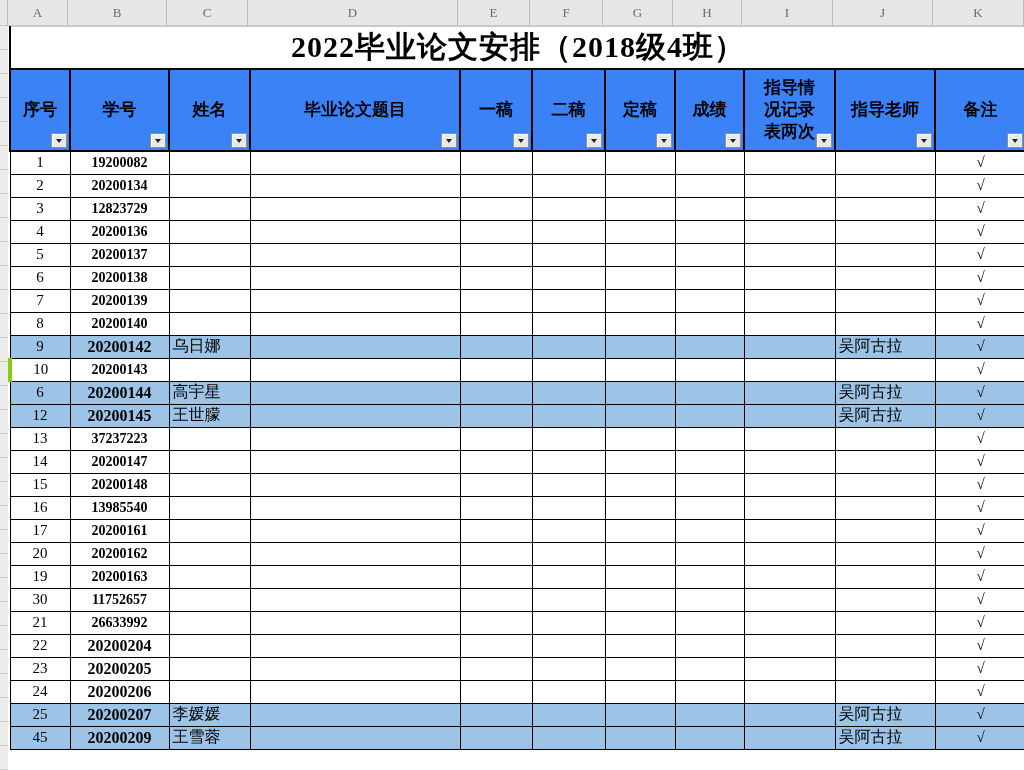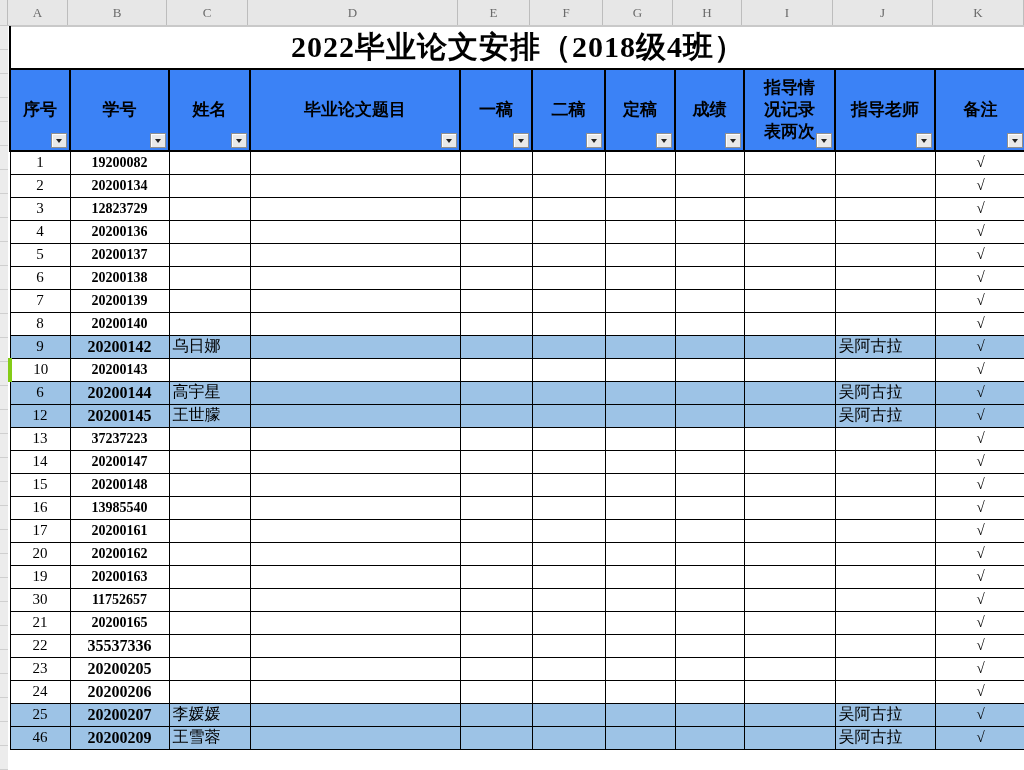--- a/index.html
+++ b/index.html
@@ -371,34 +371,34 @@
         <td class="c-first-draft"></td>
         <td class="c-second-draft"></td>
         <td class="c-final-draft"></td>
         <td class="c-grade"></td>
         <td class="c-guidance-record"></td>
         <td class="c-advisor"></td>
         <td class="c-remark">√</td>
       </tr>
       <tr>
         <td class="c-no">21</td>
-        <td class="c-student-id">20200165</td>
+        <td class="c-student-id">26633992</td>
         <td class="c-name"></td>
         <td class="c-thesis-title"></td>
         <td class="c-first-draft"></td>
         <td class="c-second-draft"></td>
         <td class="c-final-draft"></td>
         <td class="c-grade"></td>
         <td class="c-guidance-record"></td>
         <td class="c-advisor"></td>
         <td class="c-remark">√</td>
       </tr>
       <tr>
         <td class="c-no">22</td>
-        <td class="c-student-id small-id">35537336</td>
+        <td class="c-student-id small-id">20200204</td>
         <td class="c-name"></td>
         <td class="c-thesis-title"></td>
         <td class="c-first-draft"></td>
         <td class="c-second-draft"></td>
         <td class="c-final-draft"></td>
         <td class="c-grade"></td>
         <td class="c-guidance-record"></td>
         <td class="c-advisor"></td>
         <td class="c-remark">√</td>
       </tr>
@@ -435,21 +435,21 @@
         <td class="c-thesis-title"></td>
         <td class="c-first-draft"></td>
         <td class="c-second-draft"></td>
         <td class="c-final-draft"></td>
         <td class="c-grade"></td>
         <td class="c-guidance-record"></td>
         <td class="c-advisor">吴阿古拉</td>
         <td class="c-remark">√</td>
       </tr>
       <tr class="hl">
-        <td class="c-no">46</td>
+        <td class="c-no">45</td>
         <td class="c-student-id small-id">20200209</td>
         <td class="c-name">王雪蓉</td>
         <td class="c-thesis-title"></td>
         <td class="c-first-draft"></td>
         <td class="c-second-draft"></td>
         <td class="c-final-draft"></td>
         <td class="c-grade"></td>
         <td class="c-guidance-record"></td>
         <td class="c-advisor">吴阿古拉</td>
         <td class="c-remark">√</td>

